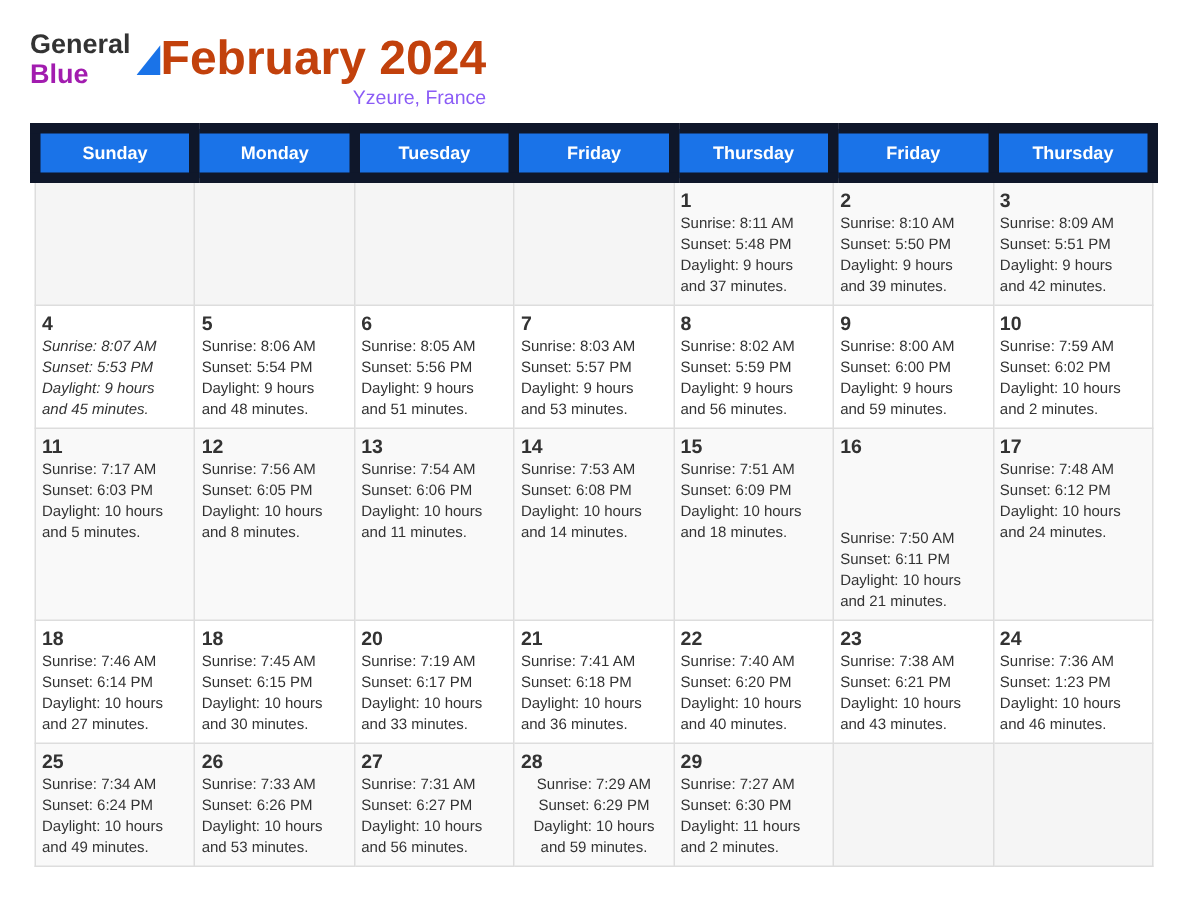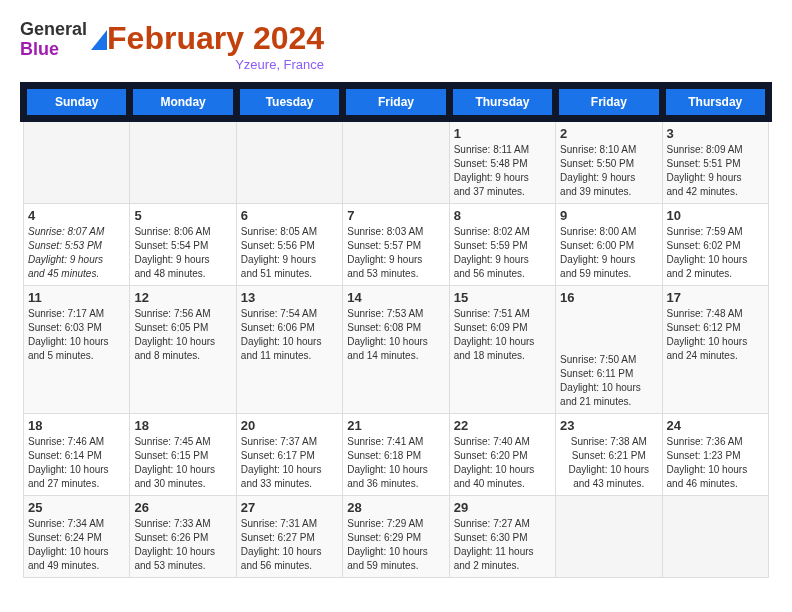--- a/index.html
+++ b/index.html
@@ -228,42 +228,42 @@
         </td>
         <td>
           <div class="day-number">18</div>
           <div class="day-info" style="white-space: pre-line;">Sunrise: 7:45 AM
 Sunset: 6:15 PM
 Daylight: 10 hours
 and 30 minutes.</div>
         </td>
         <td>
           <div class="day-number">20</div>
-          <div class="day-info" style="white-space: pre-line;">Sunrise: 7:37 AM
+          <div class="day-info" style="white-space: pre-line;">Sunrise: 7:19 AM
 Sunset: 6:17 PM
 Daylight: 10 hours
 and 33 minutes.</div>
         </td>
         <td>
           <div class="day-number">21</div>
           <div class="day-info" style="white-space: pre-line;">Sunrise: 7:41 AM
 Sunset: 6:18 PM
 Daylight: 10 hours
 and 36 minutes.</div>
         </td>
         <td>
           <div class="day-number">22</div>
           <div class="day-info" style="white-space: pre-line;">Sunrise: 7:40 AM
 Sunset: 6:20 PM
 Daylight: 10 hours
 and 40 minutes.</div>
         </td>
         <td>
           <div class="day-number">23</div>
-          <div class="day-info" style="white-space: pre-line; text-align: center;">Sunrise: 7:38 AM
+          <div class="day-info" style="white-space: pre-line;">Sunrise: 7:38 AM
 Sunset: 6:21 PM
 Daylight: 10 hours
 and 43 minutes.</div>
         </td>
         <td>
           <div class="day-number">24</div>
           <div class="day-info" style="white-space: pre-line;">Sunrise: 7:36 AM
 Sunset: 1:23 PM
 Daylight: 10 hours
 and 46 minutes.</div>
@@ -286,21 +286,21 @@
         </td>
         <td>
           <div class="day-number">27</div>
           <div class="day-info" style="white-space: pre-line;">Sunrise: 7:31 AM
 Sunset: 6:27 PM
 Daylight: 10 hours
 and 56 minutes.</div>
         </td>
         <td>
           <div class="day-number">28</div>
-          <div class="day-info" style="white-space: pre-line;">Sunrise: 7:29 AM
+          <div class="day-info" style="white-space: pre-line; text-align: center;">Sunrise: 7:29 AM
 Sunset: 6:29 PM
 Daylight: 10 hours
 and 59 minutes.</div>
         </td>
         <td>
           <div class="day-number">29</div>
           <div class="day-info" style="white-space: pre-line;">Sunrise: 7:27 AM
 Sunset: 6:30 PM
 Daylight: 11 hours
 and 2 minutes.</div>

